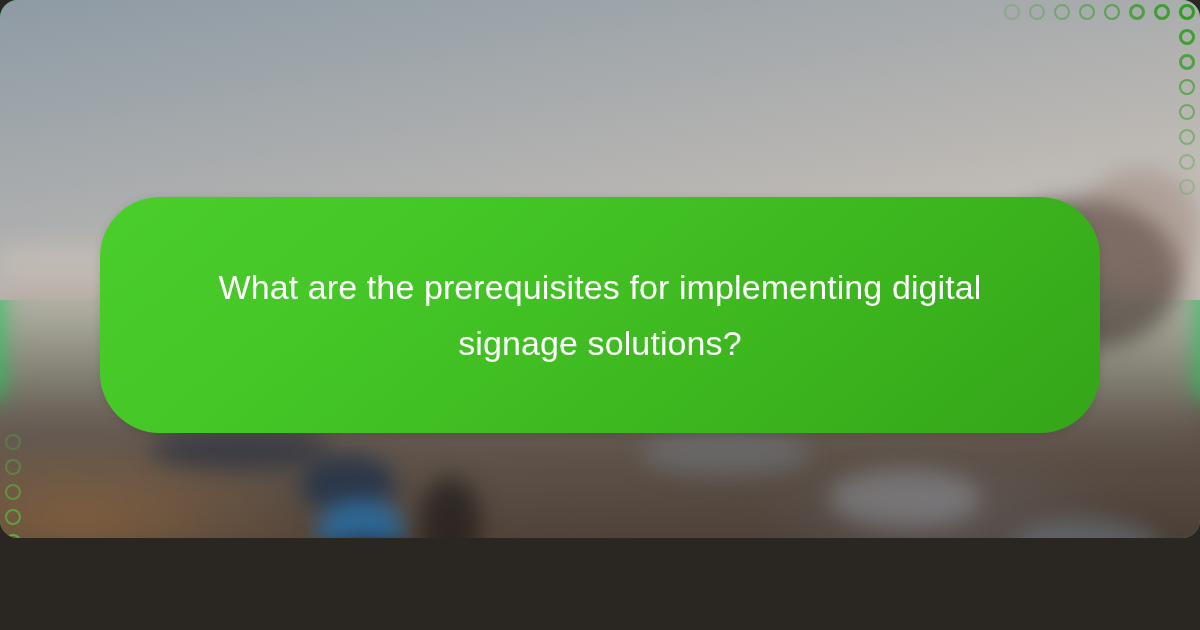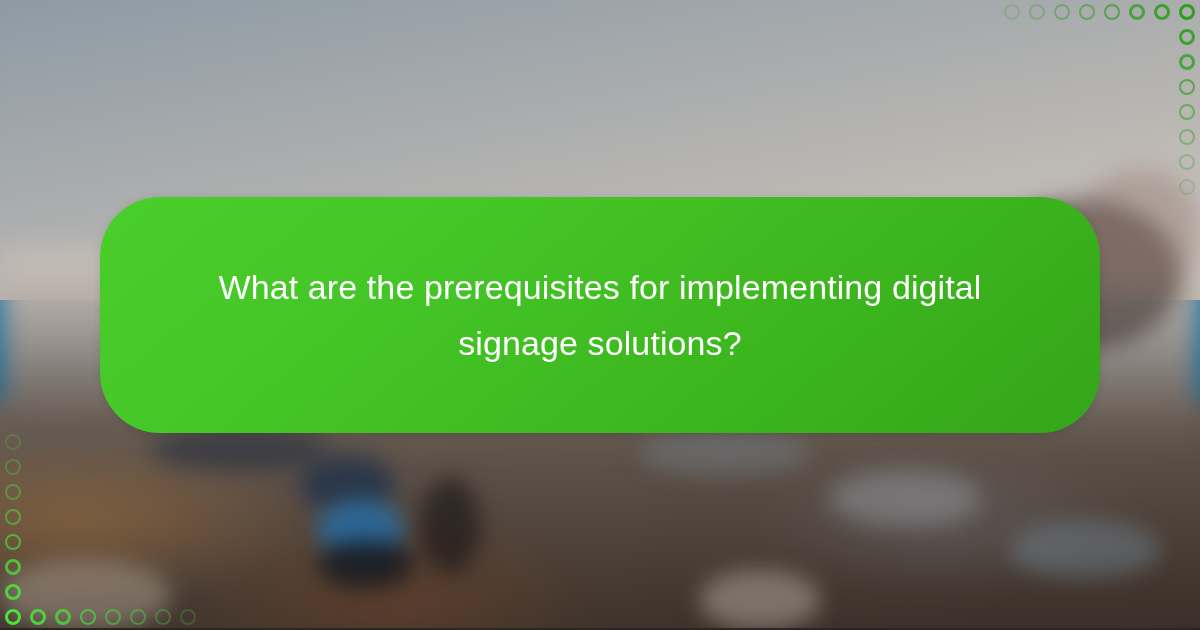--- a/index.html
+++ b/index.html
@@ -10,23 +10,24 @@
   body {
     width: 1200px;
     height: 630px;
     overflow: hidden;
     font-family: "Liberation Sans", sans-serif;
   }
 
   #stage {
     position: relative;
     width: 1200px;
-    height: 628px;
+    height: 538px;
     overflow: hidden;
-    background: #0369a1;
+    background: #22c55e;
+    border-radius: 18px;
   }
 
   
   .bg-layer {
     position: absolute;
     inset: 0;
   }
 
   
   .bg-sky {

